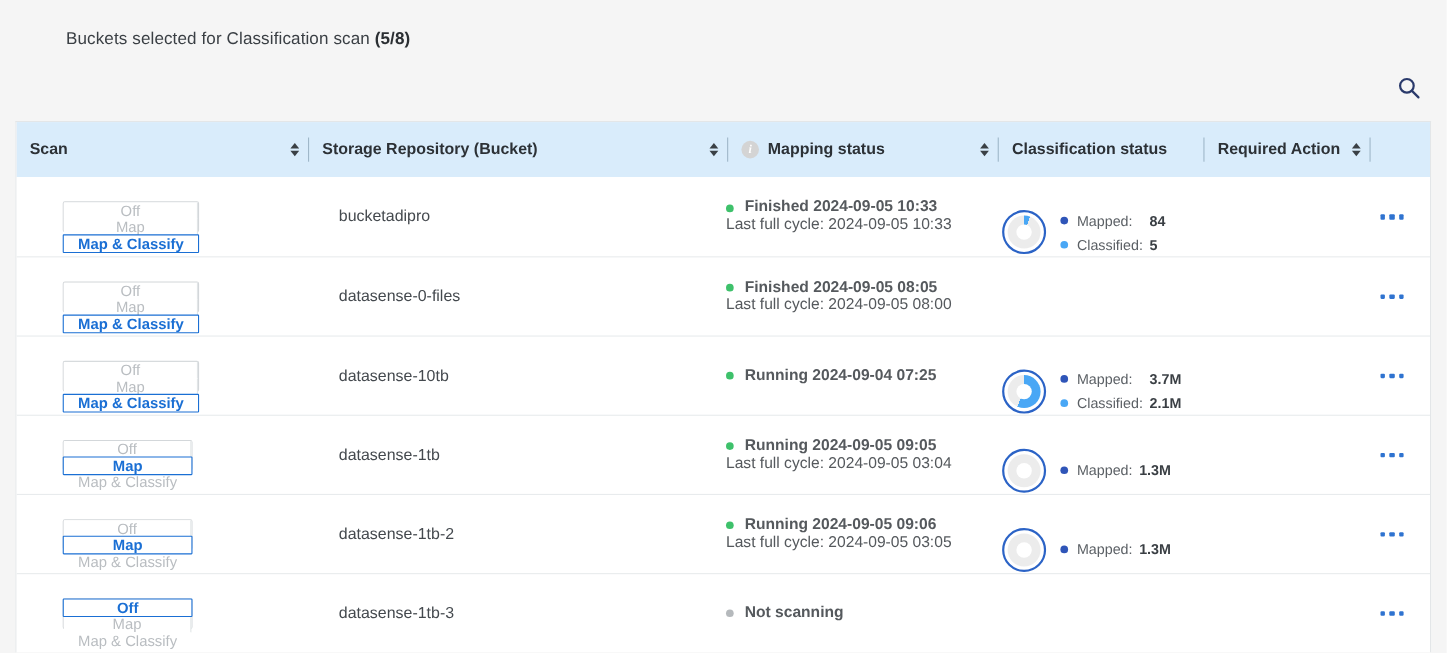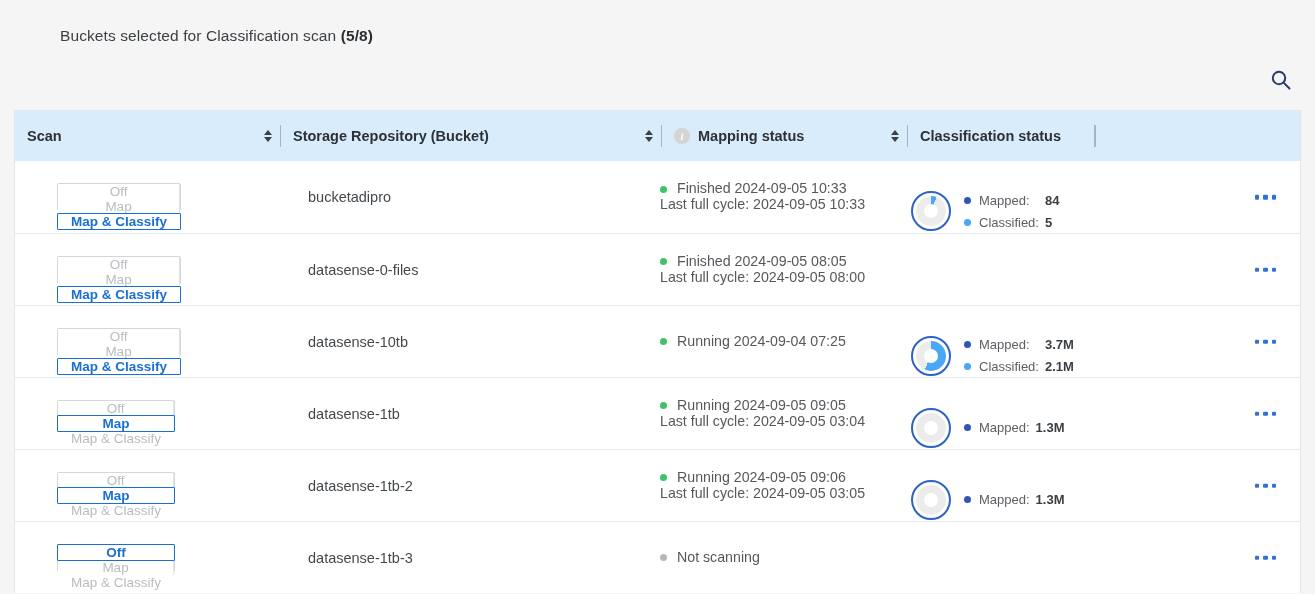--- a/index.html
+++ b/index.html
@@ -175,20 +175,21 @@
   }
 
   
   .mapcell { flex-direction: column; align-items: flex-start; justify-content: center; padding-left: 0; }
   .statline {
     display: flex;
     align-items: center;
     font-size: 14.2px;
     color: #55595d;
     line-height: 1.1;
+    font-weight: bold;
   }
   .dot {
     width: 7px; height: 7px;
     border-radius: 50%;
     margin-right: 10px;
     flex: none;
   }
   .dot.green { background: #3ec16b; }
   .dot.grey  { background: #b5b9bc; }
   .cycle {
@@ -308,20 +309,27 @@
             <i class="dn"></i>
           </span>
       </div>
       <div class="vdiv"></div>
 
       <div class="th col-class">
         <span class="lbl">Classification status</span>
       </div>
       <div class="vdiv"></div>
 
+      <div class="th col-action">
+        <span class="lbl">Required Action</span>
+        <span class="sorter">
+            <i class="up"></i>
+            <i class="dn"></i>
+          </span>
+      </div>
       <div class="vdiv"></div>
     </div>
 
     <div id="rows">
         <div class="row">
           <div class="cell col-scan">
             <div class="seg">
               <div class="opt">Off</div>
               <div class="opt">Map</div>
               <div class="opt active">Map &amp; Classify</div>

